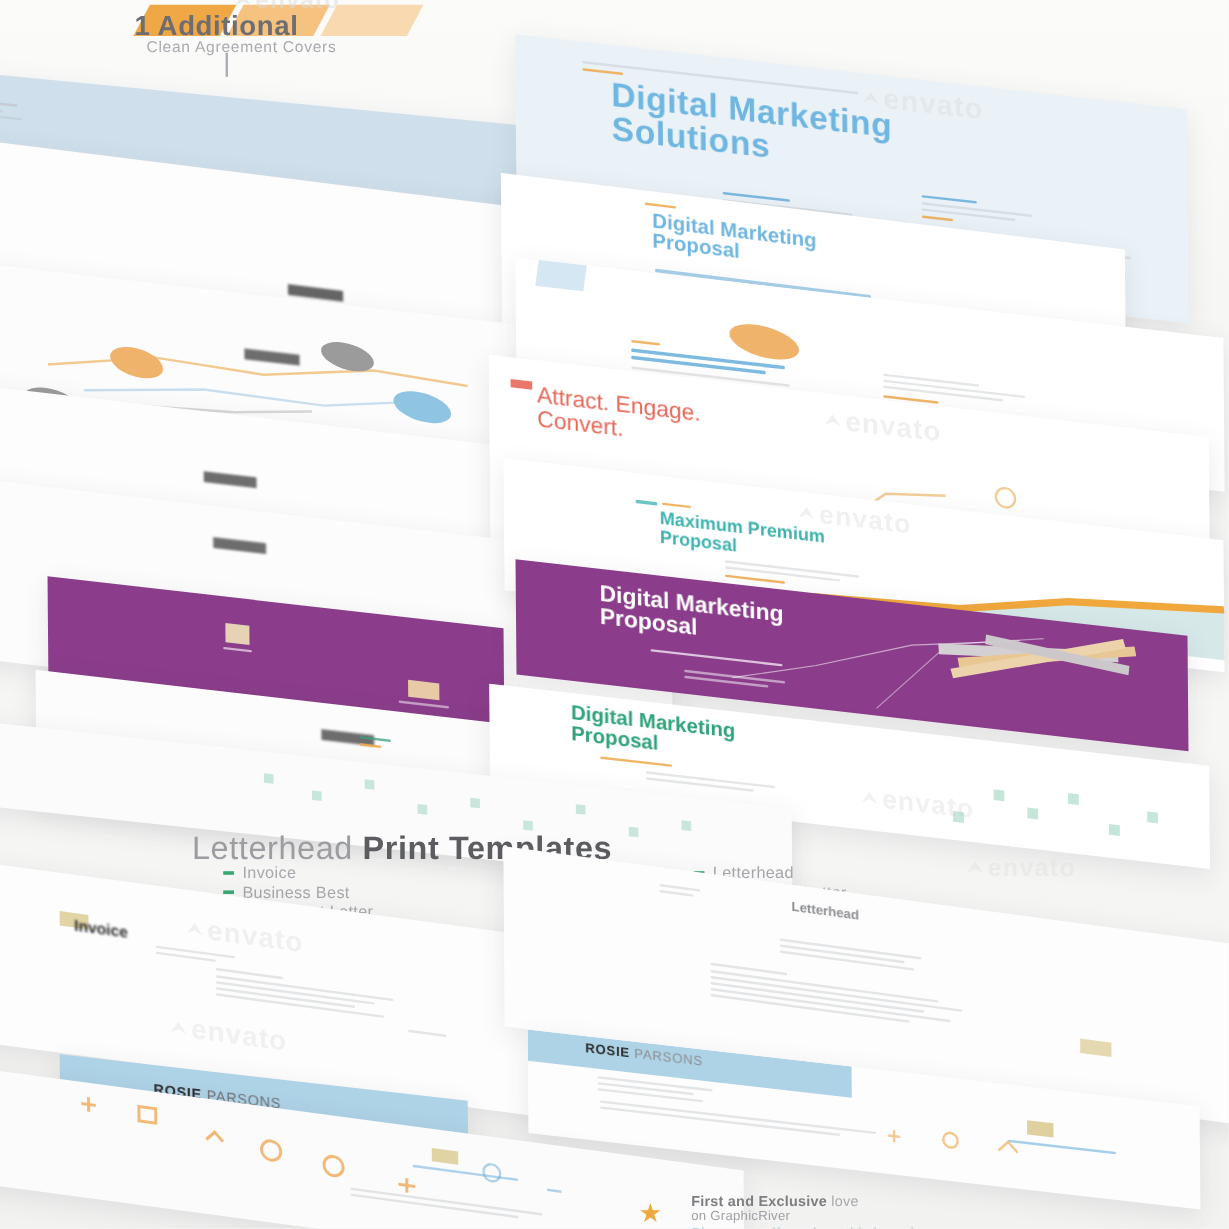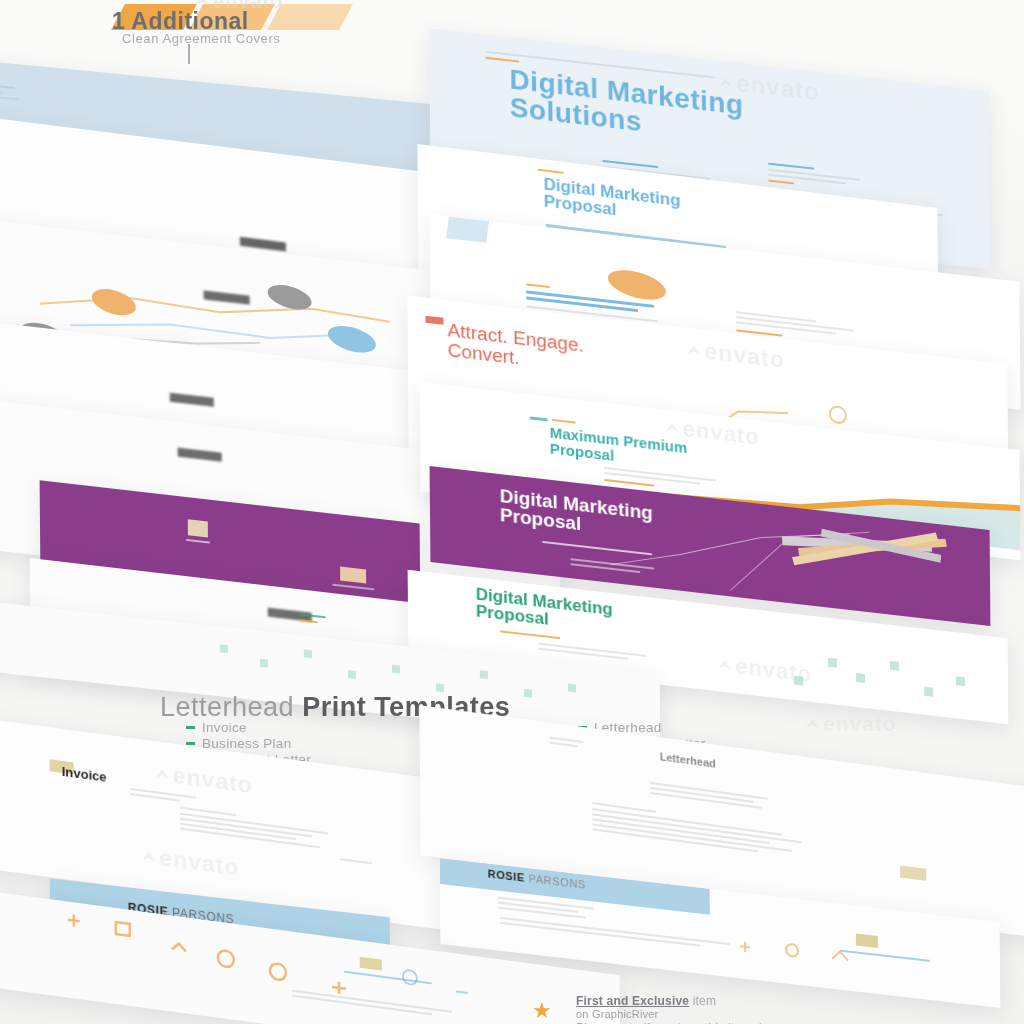--- a/index.html
+++ b/index.html
@@ -49,21 +49,21 @@
   #printHead .h b{color:#5b5d61;font-weight:800;}
   .bullets{position:absolute;top:721px;font-size:13.5px;color:#a6a8ac;line-height:13px;
       filter:blur(.45px);letter-spacing:.3px;}
   .bullets li{list-style:none;margin:0 0 3px 0;position:relative;padding-left:16px;}
   .bullets li:before{content:"";position:absolute;left:0;top:5px;width:9px;height:3px;background:#3aa873;}
   .bullets ul{margin:0;padding:0;}
 
   
   #footer{position:absolute;left:576px;top:994px;}
   #footer .l1{font-size:12px;color:#a7a9ad;letter-spacing:.2px;filter:blur(.4px);}
-  #footer .l1 b{color:#7c7e82;font-weight:800;text-decoration:underline;}
+  #footer .l1 b{color:#7c7e82;font-weight:800;}
   #footer .l2{font-size:11px;color:#9fa1a5;letter-spacing:.2px;filter:blur(.4px);}
   #footer .l3{font-size:12px;color:#7fb4dd;letter-spacing:.3px;filter:blur(.45px);margin-top:1px;}
   .star{position:absolute;left:-44px;top:4px;width:26px;height:24px;color:#f0a83c;font-size:22px;
         filter:blur(.5px);}
 
   .hiddenlbl{position:absolute;width:1px;height:1px;overflow:hidden;opacity:0;}
 </style>
 </head>
 <body>
 
@@ -376,21 +376,21 @@
   <div id="printHead">
     <div class="h">
       <span>Letterhead</span>
       <b>Print Templates</b>
     </div>
   </div>
 
   <div class="bullets" style="left:186px;">
     <ul>
       <li>Invoice</li>
-      <li>Business Plan</li>
+      <li>Business Best</li>
       <li>Agreement Letter</li>
     </ul>
   </div>
   <div class="bullets" style="left:578px;">
     <ul>
       <li>Letterhead</li>
       <li>Completion Letter</li>
     </ul>
   </div>
   <div class="wm" style="left:806px;top:712px;font-size:21px;opacity:.35;">envato</div>
@@ -509,21 +509,21 @@
       <div style="position:absolute;left:352px;top:58px;">
         <div class="ln sm" style="top:0;left:0;width:160px;"></div>
         <div class="ln sm" style="top:5px;left:0;width:140px;"></div>
       </div>
     </div>
   </div>
 
   <div id="footer">
     <div class="star">★</div>
     <div class="l1">
-      <b>First and Exclusive</b><span> item</span>
+      <b>First and Exclusive</b><span> love</span>
     </div>
     <div class="l2">on GraphicRiver</div>
     <div class="l3">Please rate if you love this item :)</div>
   </div>
 
   <div class="hiddenlbl">Marketing Specialist</div>
 
 </div>
 
 </body></html>

